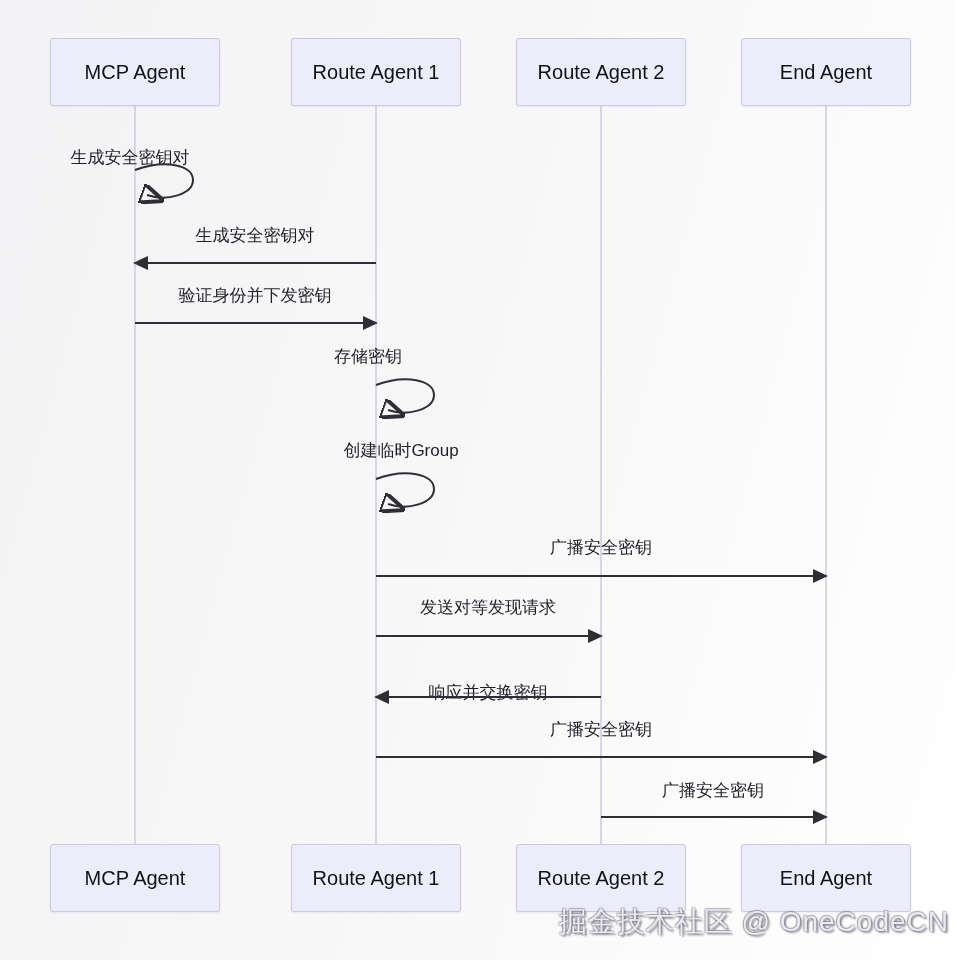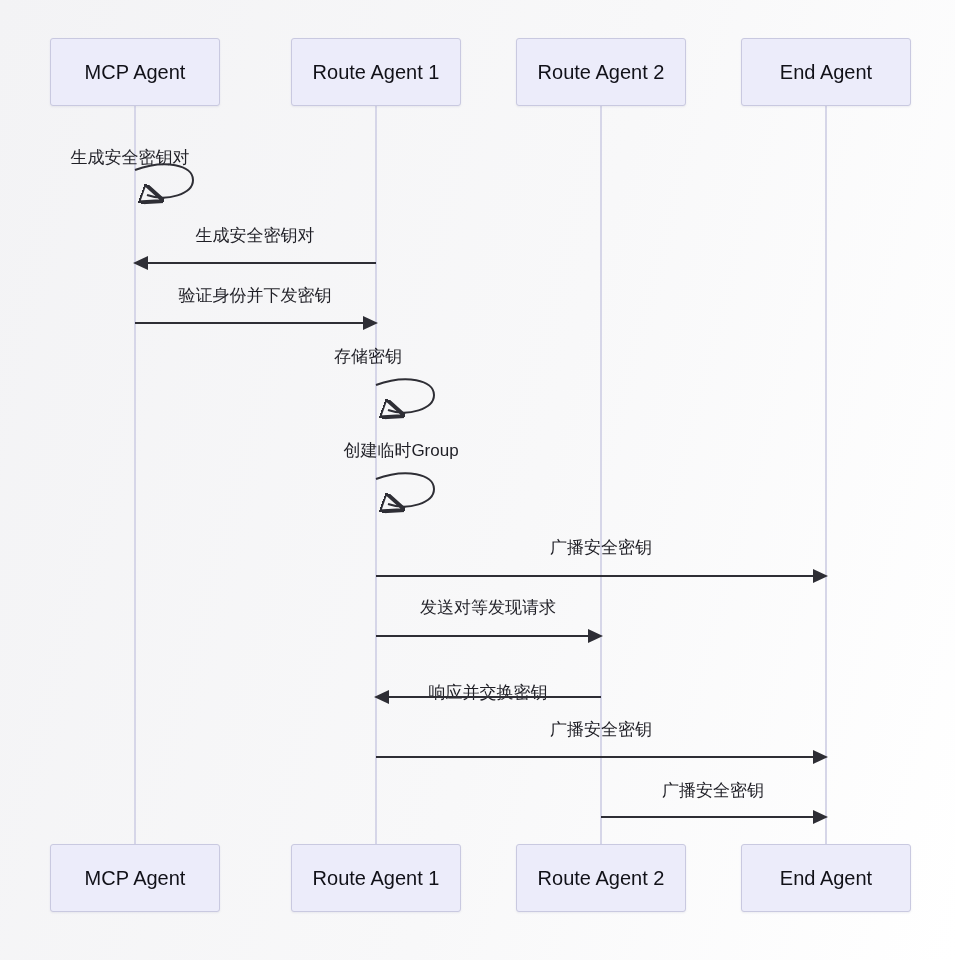--- a/index.html
+++ b/index.html
@@ -177,14 +177,15 @@
   <div class="actor-box" style="left:291px; top:844px;">
     <span class="actor-label">Route Agent 1</span>
   </div>
   <div class="actor-box" style="left:516px; top:844px;">
     <span class="actor-label">Route Agent 2</span>
   </div>
   <div class="actor-box" style="left:741px; top:844px;">
     <span class="actor-label">End Agent</span>
   </div>
 
+  <div class="watermark">掘金技术社区 @ OneCodeCN</div>
 
 </div>
 
 </body></html>

